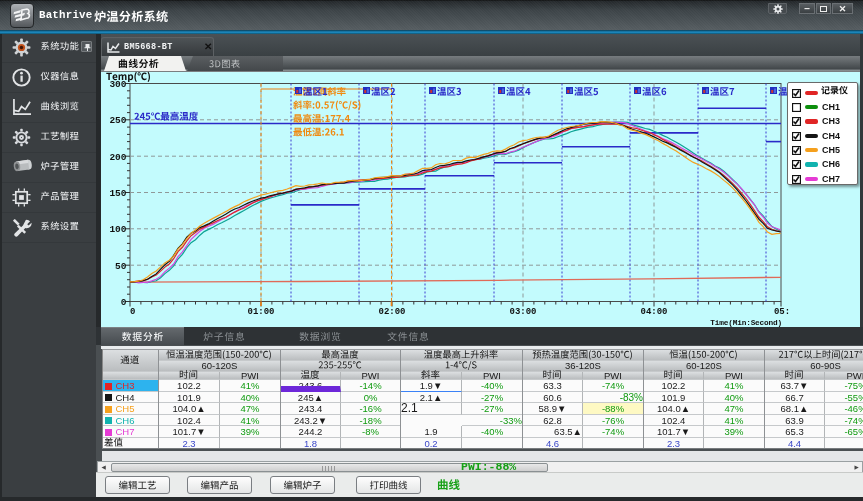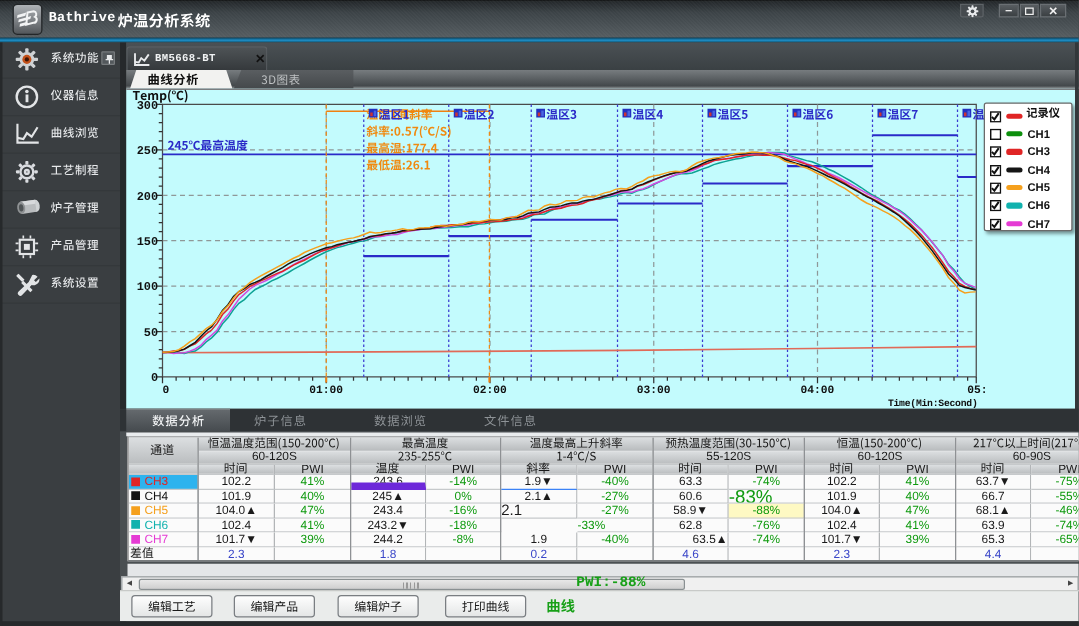--- a/index.html
+++ b/index.html
@@ -631,21 +631,21 @@
 <div style="position:absolute;left:101px;top:345.5px;width:762px;height:3.5px;background:#e9ecee"></div>
 <div style="position:absolute;left:101.5px;top:349px;width:761.5px;height:99.5px;background:#fbfbfb;border-top:1px solid #9a9da0;border-left:1px solid #888;border-bottom:1.5px solid #787c7e;overflow:hidden;font-family:'Liberation Sans',sans-serif">
     <div style="position:absolute;left:0.0px;top:0px;width:56.5px;height:21.5px;line-height:21.5px;text-align:center;font-size:9.5px;color:#1a1a1a;white-space:nowrap;overflow:hidden;background:linear-gradient(#dcdfe1,#babdbf);border-right:1px solid #b2b5b7;border-bottom:1px solid #c6c9cb;"></div>
     <div style="position:absolute;left:56.5px;top:0px;width:122px;height:11px;line-height:11px;text-align:center;font-size:9.5px;color:#1a1a1a;white-space:nowrap;overflow:hidden;background:linear-gradient(#dcdfe1,#babdbf);border-right:1px solid #b2b5b7;border-bottom:1px solid #c6c9cb;"></div>
     <div style="position:absolute;left:56.5px;top:11px;width:122px;height:10.5px;line-height:10.5px;text-align:center;font-size:9.5px;color:#1a1a1a;white-space:nowrap;overflow:hidden;background:linear-gradient(#dcdfe1,#babdbf);border-right:1px solid #b2b5b7;border-bottom:1px solid #c6c9cb;">60-120S</div>
     <div style="position:absolute;left:178.5px;top:0px;width:120px;height:11px;line-height:11px;text-align:center;font-size:9.5px;color:#1a1a1a;white-space:nowrap;overflow:hidden;background:linear-gradient(#dcdfe1,#babdbf);border-right:1px solid #b2b5b7;border-bottom:1px solid #c6c9cb;"></div>
     <div style="position:absolute;left:178.5px;top:11px;width:120px;height:10.5px;line-height:10.5px;text-align:center;font-size:9.5px;color:#1a1a1a;white-space:nowrap;overflow:hidden;background:linear-gradient(#dcdfe1,#babdbf);border-right:1px solid #b2b5b7;border-bottom:1px solid #c6c9cb;"></div>
     <div style="position:absolute;left:298.5px;top:0px;width:122px;height:11px;line-height:11px;text-align:center;font-size:9.5px;color:#1a1a1a;white-space:nowrap;overflow:hidden;background:linear-gradient(#dcdfe1,#babdbf);border-right:1px solid #b2b5b7;border-bottom:1px solid #c6c9cb;"></div>
     <div style="position:absolute;left:298.5px;top:11px;width:122px;height:10.5px;line-height:10.5px;text-align:center;font-size:9.5px;color:#1a1a1a;white-space:nowrap;overflow:hidden;background:linear-gradient(#dcdfe1,#babdbf);border-right:1px solid #b2b5b7;border-bottom:1px solid #c6c9cb;"></div>
     <div style="position:absolute;left:420.5px;top:0px;width:121px;height:11px;line-height:11px;text-align:center;font-size:9.5px;color:#1a1a1a;white-space:nowrap;overflow:hidden;background:linear-gradient(#dcdfe1,#babdbf);border-right:1px solid #b2b5b7;border-bottom:1px solid #c6c9cb;"></div>
-    <div style="position:absolute;left:420.5px;top:11px;width:121px;height:10.5px;line-height:10.5px;text-align:center;font-size:9.5px;color:#1a1a1a;white-space:nowrap;overflow:hidden;background:linear-gradient(#dcdfe1,#babdbf);border-right:1px solid #b2b5b7;border-bottom:1px solid #c6c9cb;">55-120S</div>
+    <div style="position:absolute;left:420.5px;top:11px;width:121px;height:10.5px;line-height:10.5px;text-align:center;font-size:9.5px;color:#1a1a1a;white-space:nowrap;overflow:hidden;background:linear-gradient(#dcdfe1,#babdbf);border-right:1px solid #b2b5b7;border-bottom:1px solid #c6c9cb;">36-120S</div>
     <div style="position:absolute;left:541.5px;top:0px;width:121px;height:11px;line-height:11px;text-align:center;font-size:9.5px;color:#1a1a1a;white-space:nowrap;overflow:hidden;background:linear-gradient(#dcdfe1,#babdbf);border-right:1px solid #b2b5b7;border-bottom:1px solid #c6c9cb;"></div>
     <div style="position:absolute;left:541.5px;top:11px;width:121px;height:10.5px;line-height:10.5px;text-align:center;font-size:9.5px;color:#1a1a1a;white-space:nowrap;overflow:hidden;background:linear-gradient(#dcdfe1,#babdbf);border-right:1px solid #b2b5b7;border-bottom:1px solid #c6c9cb;">60-120S</div>
     <div style="position:absolute;left:662.5px;top:0px;width:122px;height:11px;line-height:11px;text-align:center;font-size:9.5px;color:#1a1a1a;white-space:nowrap;overflow:hidden;background:linear-gradient(#dcdfe1,#babdbf);border-right:1px solid #b2b5b7;border-bottom:1px solid #c6c9cb;"></div>
     <div style="position:absolute;left:662.5px;top:11px;width:122px;height:10.5px;line-height:10.5px;text-align:center;font-size:9.5px;color:#1a1a1a;white-space:nowrap;overflow:hidden;background:linear-gradient(#dcdfe1,#babdbf);border-right:1px solid #b2b5b7;border-bottom:1px solid #c6c9cb;">60-90S</div>
     <div style="position:absolute;left:0.0px;top:21.5px;width:56.5px;height:8.5px;line-height:8.5px;text-align:center;font-size:10px;color:#1a1a1a;white-space:nowrap;overflow:hidden;background:linear-gradient(#dcdfe1,#babdbf);border-right:1px solid #b2b5b7;border-bottom:1px solid #c6c9cb;"></div>
     <div style="position:absolute;left:56.5px;top:21.5px;width:61px;height:8.5px;line-height:8.5px;text-align:center;font-size:9.5px;color:#1a1a1a;white-space:nowrap;overflow:hidden;background:linear-gradient(#dcdfe1,#babdbf);border-right:1px solid #b2b5b7;border-bottom:1px solid #c6c9cb;"></div>
     <div style="position:absolute;left:117.5px;top:21.5px;width:61px;height:8.5px;line-height:8.5px;text-align:center;font-size:9.5px;color:#1a1a1a;white-space:nowrap;overflow:hidden;background:linear-gradient(#dcdfe1,#babdbf);border-right:1px solid #b2b5b7;border-bottom:1px solid #c6c9cb;">PWI</div>
     <div style="position:absolute;left:178.5px;top:21.5px;width:60px;height:8.5px;line-height:8.5px;text-align:center;font-size:9.5px;color:#1a1a1a;white-space:nowrap;overflow:hidden;background:linear-gradient(#dcdfe1,#babdbf);border-right:1px solid #b2b5b7;border-bottom:1px solid #c6c9cb;"></div>
     <div style="position:absolute;left:238.5px;top:21.5px;width:60px;height:8.5px;line-height:8.5px;text-align:center;font-size:9.5px;color:#1a1a1a;white-space:nowrap;overflow:hidden;background:linear-gradient(#dcdfe1,#babdbf);border-right:1px solid #b2b5b7;border-bottom:1px solid #c6c9cb;">PWI</div>
     <div style="position:absolute;left:298.5px;top:21.5px;width:61px;height:8.5px;line-height:8.5px;text-align:center;font-size:9.5px;color:#1a1a1a;white-space:nowrap;overflow:hidden;background:linear-gradient(#dcdfe1,#babdbf);border-right:1px solid #b2b5b7;border-bottom:1px solid #c6c9cb;"></div>
@@ -670,21 +670,21 @@
     <div style="position:absolute;left:662.5px;top:30px;width:60px;height:11.5px;line-height:11.5px;text-align:center;font-size:9.5px;color:#1a1a1a;white-space:nowrap;overflow:hidden;background:#fbfbfb;border-right:1px solid #b2b5b7;border-bottom:1px solid #c6c9cb;">63.7▼</div>
     <div style="position:absolute;left:722.5px;top:30px;width:62px;height:11.5px;line-height:11.5px;text-align:center;font-size:9.5px;color:#0f9a0f;white-space:nowrap;overflow:hidden;background:#fbfbfb;border-right:1px solid #b2b5b7;border-bottom:1px solid #c6c9cb;">-75%</div>
     <div style="position:absolute;left:0.0px;top:41.5px;width:56.5px;height:11.5px;line-height:11.5px;text-align:center;font-size:9.5px;color:#1a1a1a;white-space:nowrap;overflow:hidden;background:#fbfbfb;border-right:1px solid #b2b5b7;border-bottom:1px solid #c6c9cb;text-align:left;padding-left:2px;"><span style="display:inline-block;width:7px;height:7px;background:#151515;margin-right:4px;vertical-align:-0.5px"></span><span style="color:#151515">CH4</span></div>
     <div style="position:absolute;left:56.5px;top:41.5px;width:61px;height:11.5px;line-height:11.5px;text-align:center;font-size:9.5px;color:#1a1a1a;white-space:nowrap;overflow:hidden;background:#fbfbfb;border-right:1px solid #b2b5b7;border-bottom:1px solid #c6c9cb;">101.9</div>
     <div style="position:absolute;left:117.5px;top:41.5px;width:61px;height:11.5px;line-height:11.5px;text-align:center;font-size:9.5px;color:#0f9a0f;white-space:nowrap;overflow:hidden;background:#fbfbfb;border-right:1px solid #b2b5b7;border-bottom:1px solid #c6c9cb;">40%</div>
     <div style="position:absolute;left:178.5px;top:41.5px;width:60px;height:11.5px;line-height:11.5px;text-align:center;font-size:9.5px;color:#1a1a1a;white-space:nowrap;overflow:hidden;background:#fbfbfb;border-right:1px solid #b2b5b7;border-bottom:1px solid #c6c9cb;">245▲</div>
     <div style="position:absolute;left:238.5px;top:41.5px;width:60px;height:11.5px;line-height:11.5px;text-align:center;font-size:9.5px;color:#0f9a0f;white-space:nowrap;overflow:hidden;background:#fbfbfb;border-right:1px solid #b2b5b7;border-bottom:1px solid #c6c9cb;">0%</div>
     <div style="position:absolute;left:298.5px;top:41.5px;width:61px;height:11.5px;line-height:11.5px;text-align:center;font-size:9.5px;color:#1a1a1a;white-space:nowrap;overflow:hidden;background:#fbfbfb;border-right:1px solid #b2b5b7;border-bottom:1px solid #c6c9cb;">2.1▲</div>
     <div style="position:absolute;left:359.5px;top:41.5px;width:61px;height:11.5px;line-height:11.5px;text-align:center;font-size:9.5px;color:#0f9a0f;white-space:nowrap;overflow:hidden;background:#fbfbfb;border-right:1px solid #b2b5b7;border-bottom:1px solid #c6c9cb;">-27%</div>
     <div style="position:absolute;left:420.5px;top:41.5px;width:60px;height:11.5px;line-height:11.5px;text-align:center;font-size:9.5px;color:#1a1a1a;white-space:nowrap;overflow:hidden;background:#fbfbfb;border-right:1px solid #b2b5b7;border-bottom:1px solid #c6c9cb;">60.6</div>
-    <div style="position:absolute;left:480.5px;top:41.5px;width:61px;height:11.5px;line-height:11.5px;text-align:left;font-size:15px;color:#0f9a0f;white-space:nowrap;overflow:hidden;background:#fbfbfb;border-right:1px solid #b2b5b7;border-bottom:1px solid #c6c9cb;">-83%</div>
+    <div style="position:absolute;left:480.5px;top:41.5px;width:61px;height:11.5px;line-height:11.5px;text-align:right;font-size:10px;color:#0f9a0f;white-space:nowrap;overflow:hidden;background:#fbfbfb;border-right:1px solid #b2b5b7;border-bottom:1px solid #c6c9cb;">-83%</div>
     <div style="position:absolute;left:541.5px;top:41.5px;width:60px;height:11.5px;line-height:11.5px;text-align:center;font-size:9.5px;color:#1a1a1a;white-space:nowrap;overflow:hidden;background:#fbfbfb;border-right:1px solid #b2b5b7;border-bottom:1px solid #c6c9cb;">101.9</div>
     <div style="position:absolute;left:601.5px;top:41.5px;width:61px;height:11.5px;line-height:11.5px;text-align:center;font-size:9.5px;color:#0f9a0f;white-space:nowrap;overflow:hidden;background:#fbfbfb;border-right:1px solid #b2b5b7;border-bottom:1px solid #c6c9cb;">40%</div>
     <div style="position:absolute;left:662.5px;top:41.5px;width:60px;height:11.5px;line-height:11.5px;text-align:center;font-size:9.5px;color:#1a1a1a;white-space:nowrap;overflow:hidden;background:#fbfbfb;border-right:1px solid #b2b5b7;border-bottom:1px solid #c6c9cb;">66.7</div>
     <div style="position:absolute;left:722.5px;top:41.5px;width:62px;height:11.5px;line-height:11.5px;text-align:center;font-size:9.5px;color:#0f9a0f;white-space:nowrap;overflow:hidden;background:#fbfbfb;border-right:1px solid #b2b5b7;border-bottom:1px solid #c6c9cb;">-55%</div>
     <div style="position:absolute;left:0.0px;top:53px;width:56.5px;height:11.5px;line-height:11.5px;text-align:center;font-size:9.5px;color:#1a1a1a;white-space:nowrap;overflow:hidden;background:#fbfbfb;border-right:1px solid #b2b5b7;border-bottom:1px solid #c6c9cb;text-align:left;padding-left:2px;"><span style="display:inline-block;width:7px;height:7px;background:#f5a01d;margin-right:4px;vertical-align:-0.5px"></span><span style="color:#f5a01d">CH5</span></div>
     <div style="position:absolute;left:56.5px;top:53px;width:61px;height:11.5px;line-height:11.5px;text-align:center;font-size:9.5px;color:#1a1a1a;white-space:nowrap;overflow:hidden;background:#fbfbfb;border-right:1px solid #b2b5b7;border-bottom:1px solid #c6c9cb;">104.0▲</div>
     <div style="position:absolute;left:117.5px;top:53px;width:61px;height:11.5px;line-height:11.5px;text-align:center;font-size:9.5px;color:#0f9a0f;white-space:nowrap;overflow:hidden;background:#fbfbfb;border-right:1px solid #b2b5b7;border-bottom:1px solid #c6c9cb;">47%</div>
     <div style="position:absolute;left:178.5px;top:53px;width:60px;height:11.5px;line-height:11.5px;text-align:center;font-size:9.5px;color:#1a1a1a;white-space:nowrap;overflow:hidden;background:#fbfbfb;border-right:1px solid #b2b5b7;border-bottom:1px solid #c6c9cb;">243.4</div>
     <div style="position:absolute;left:238.5px;top:53px;width:60px;height:11.5px;line-height:11.5px;text-align:center;font-size:9.5px;color:#0f9a0f;white-space:nowrap;overflow:hidden;background:#fbfbfb;border-right:1px solid #b2b5b7;border-bottom:1px solid #c6c9cb;">-16%</div>
     <div style="position:absolute;left:298.5px;top:53px;width:61px;height:11.5px;line-height:11.5px;text-align:left;font-size:12px;color:#1a1a1a;white-space:nowrap;overflow:hidden;background:#fbfbfb;border-right:1px solid #b2b5b7;border-bottom:1px solid #c6c9cb;">2.1</div>
@@ -694,21 +694,21 @@
     <div style="position:absolute;left:541.5px;top:53px;width:60px;height:11.5px;line-height:11.5px;text-align:center;font-size:9.5px;color:#1a1a1a;white-space:nowrap;overflow:hidden;background:#fbfbfb;border-right:1px solid #b2b5b7;border-bottom:1px solid #c6c9cb;">104.0▲</div>
     <div style="position:absolute;left:601.5px;top:53px;width:61px;height:11.5px;line-height:11.5px;text-align:center;font-size:9.5px;color:#0f9a0f;white-space:nowrap;overflow:hidden;background:#fbfbfb;border-right:1px solid #b2b5b7;border-bottom:1px solid #c6c9cb;">47%</div>
     <div style="position:absolute;left:662.5px;top:53px;width:60px;height:11.5px;line-height:11.5px;text-align:center;font-size:9.5px;color:#1a1a1a;white-space:nowrap;overflow:hidden;background:#fbfbfb;border-right:1px solid #b2b5b7;border-bottom:1px solid #c6c9cb;">68.1▲</div>
     <div style="position:absolute;left:722.5px;top:53px;width:62px;height:11.5px;line-height:11.5px;text-align:center;font-size:9.5px;color:#0f9a0f;white-space:nowrap;overflow:hidden;background:#fbfbfb;border-right:1px solid #b2b5b7;border-bottom:1px solid #c6c9cb;">-46%</div>
     <div style="position:absolute;left:0.0px;top:64.5px;width:56.5px;height:11.5px;line-height:11.5px;text-align:center;font-size:9.5px;color:#1a1a1a;white-space:nowrap;overflow:hidden;background:#fbfbfb;border-right:1px solid #b2b5b7;border-bottom:1px solid #c6c9cb;text-align:left;padding-left:2px;"><span style="display:inline-block;width:7px;height:7px;background:#11b2ae;margin-right:4px;vertical-align:-0.5px"></span><span style="color:#11b2ae">CH6</span></div>
     <div style="position:absolute;left:56.5px;top:64.5px;width:61px;height:11.5px;line-height:11.5px;text-align:center;font-size:9.5px;color:#1a1a1a;white-space:nowrap;overflow:hidden;background:#fbfbfb;border-right:1px solid #b2b5b7;border-bottom:1px solid #c6c9cb;">102.4</div>
     <div style="position:absolute;left:117.5px;top:64.5px;width:61px;height:11.5px;line-height:11.5px;text-align:center;font-size:9.5px;color:#0f9a0f;white-space:nowrap;overflow:hidden;background:#fbfbfb;border-right:1px solid #b2b5b7;border-bottom:1px solid #c6c9cb;">41%</div>
     <div style="position:absolute;left:178.5px;top:64.5px;width:60px;height:11.5px;line-height:11.5px;text-align:center;font-size:9.5px;color:#1a1a1a;white-space:nowrap;overflow:hidden;background:#fbfbfb;border-right:1px solid #b2b5b7;border-bottom:1px solid #c6c9cb;">243.2▼</div>
     <div style="position:absolute;left:238.5px;top:64.5px;width:60px;height:11.5px;line-height:11.5px;text-align:center;font-size:9.5px;color:#0f9a0f;white-space:nowrap;overflow:hidden;background:#fbfbfb;border-right:1px solid #b2b5b7;border-bottom:1px solid #c6c9cb;">-18%</div>
     <div style="position:absolute;left:298.5px;top:64.5px;width:61px;height:11.5px;line-height:11.5px;text-align:center;font-size:9.5px;color:#1a1a1a;white-space:nowrap;overflow:hidden;background:#fbfbfb;border-right:1px solid #b2b5b7;border-bottom:1px solid #c6c9cb;margin-top:12px;">2.0</div>
-    <div style="position:absolute;left:359.5px;top:64.5px;width:61px;height:11.5px;line-height:11.5px;text-align:left;font-size:9.5px;color:#0f9a0f;white-space:nowrap;overflow:hidden;background:#fbfbfb;border-right:1px solid #b2b5b7;border-bottom:1px solid #c6c9cb;">-33%</div>
+    <div style="position:absolute;left:359.5px;top:64.5px;width:61px;height:11.5px;line-height:11.5px;text-align:right;font-size:9.5px;color:#0f9a0f;white-space:nowrap;overflow:hidden;background:#fbfbfb;border-right:1px solid #b2b5b7;border-bottom:1px solid #c6c9cb;">-33%</div>
     <div style="position:absolute;left:420.5px;top:64.5px;width:60px;height:11.5px;line-height:11.5px;text-align:center;font-size:9.5px;color:#1a1a1a;white-space:nowrap;overflow:hidden;background:#fbfbfb;border-right:1px solid #b2b5b7;border-bottom:1px solid #c6c9cb;">62.8</div>
     <div style="position:absolute;left:480.5px;top:64.5px;width:61px;height:11.5px;line-height:11.5px;text-align:center;font-size:9.5px;color:#0f9a0f;white-space:nowrap;overflow:hidden;background:#fbfbfb;border-right:1px solid #b2b5b7;border-bottom:1px solid #c6c9cb;">-76%</div>
     <div style="position:absolute;left:541.5px;top:64.5px;width:60px;height:11.5px;line-height:11.5px;text-align:center;font-size:9.5px;color:#1a1a1a;white-space:nowrap;overflow:hidden;background:#fbfbfb;border-right:1px solid #b2b5b7;border-bottom:1px solid #c6c9cb;">102.4</div>
     <div style="position:absolute;left:601.5px;top:64.5px;width:61px;height:11.5px;line-height:11.5px;text-align:center;font-size:9.5px;color:#0f9a0f;white-space:nowrap;overflow:hidden;background:#fbfbfb;border-right:1px solid #b2b5b7;border-bottom:1px solid #c6c9cb;">41%</div>
     <div style="position:absolute;left:662.5px;top:64.5px;width:60px;height:11.5px;line-height:11.5px;text-align:center;font-size:9.5px;color:#1a1a1a;white-space:nowrap;overflow:hidden;background:#fbfbfb;border-right:1px solid #b2b5b7;border-bottom:1px solid #c6c9cb;">63.9</div>
     <div style="position:absolute;left:722.5px;top:64.5px;width:62px;height:11.5px;line-height:11.5px;text-align:center;font-size:9.5px;color:#0f9a0f;white-space:nowrap;overflow:hidden;background:#fbfbfb;border-right:1px solid #b2b5b7;border-bottom:1px solid #c6c9cb;">-74%</div>
     <div style="position:absolute;left:0.0px;top:76px;width:56.5px;height:11.5px;line-height:11.5px;text-align:center;font-size:9.5px;color:#1a1a1a;white-space:nowrap;overflow:hidden;background:#fbfbfb;border-right:1px solid #b2b5b7;border-bottom:1px solid #c6c9cb;text-align:left;padding-left:2px;"><span style="display:inline-block;width:7px;height:7px;background:#e53bd4;margin-right:4px;vertical-align:-0.5px"></span><span style="color:#e53bd4">CH7</span></div>
     <div style="position:absolute;left:56.5px;top:76px;width:61px;height:11.5px;line-height:11.5px;text-align:center;font-size:9.5px;color:#1a1a1a;white-space:nowrap;overflow:hidden;background:#fbfbfb;border-right:1px solid #b2b5b7;border-bottom:1px solid #c6c9cb;">101.7▼</div>
     <div style="position:absolute;left:117.5px;top:76px;width:61px;height:11.5px;line-height:11.5px;text-align:center;font-size:9.5px;color:#0f9a0f;white-space:nowrap;overflow:hidden;background:#fbfbfb;border-right:1px solid #b2b5b7;border-bottom:1px solid #c6c9cb;">39%</div>
     <div style="position:absolute;left:178.5px;top:76px;width:60px;height:11.5px;line-height:11.5px;text-align:center;font-size:9.5px;color:#1a1a1a;white-space:nowrap;overflow:hidden;background:#fbfbfb;border-right:1px solid #b2b5b7;border-bottom:1px solid #c6c9cb;">244.2</div>

